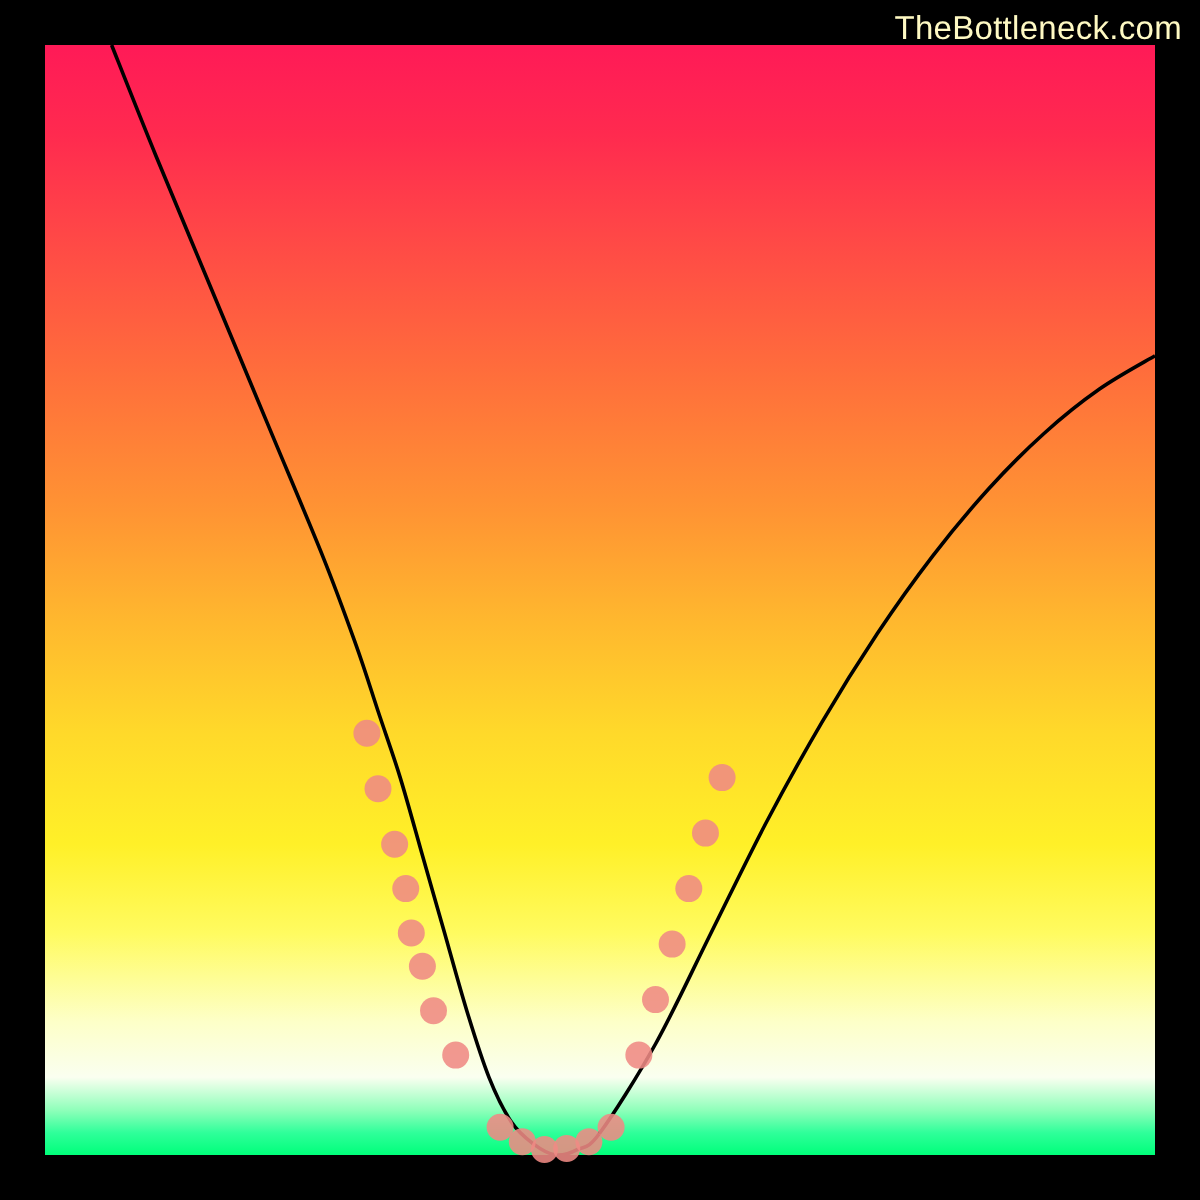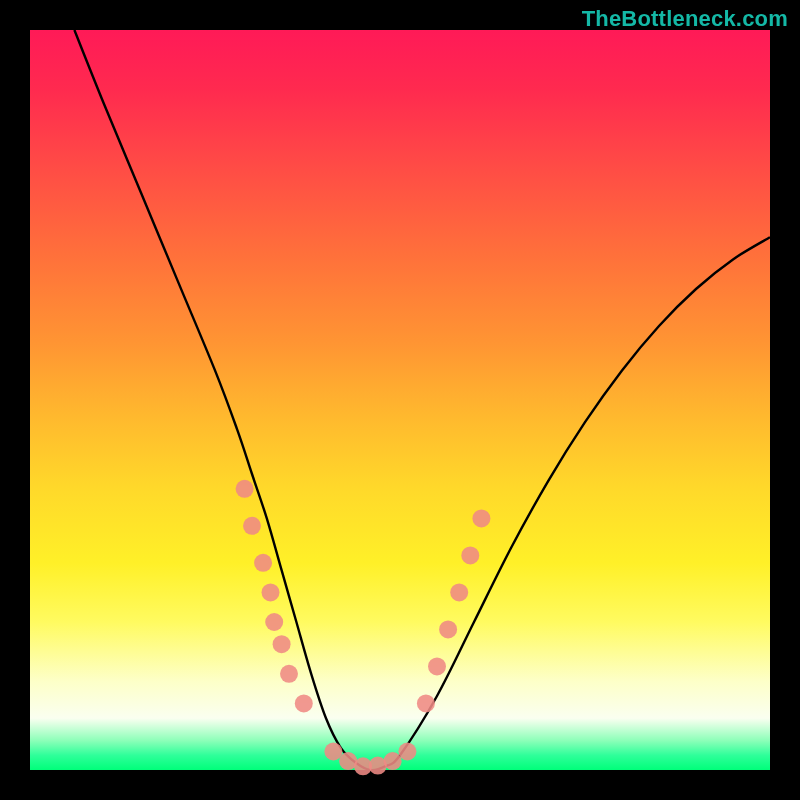--- a/index.html
+++ b/index.html
@@ -40,23 +40,23 @@
       #fafff0 93%,
       #8dffb9 96%,
       #2fff9a 98%,
       #00ff7a 100%
     );
   }
   .watermark {
     position: absolute;
     top: 6px;
     right: 12px;
-    color: #14b8a6;
+    color: #fef9c3;
     font-size: 22px;
-    font-weight: 700;
+    font-weight: 400;
     letter-spacing: 0.2px;
     user-select: none;
   }
   svg.curve {
     position: absolute;
     left: 0;
     top: 0;
     width: 740px;
     height: 740px;
     overflow: visible;

